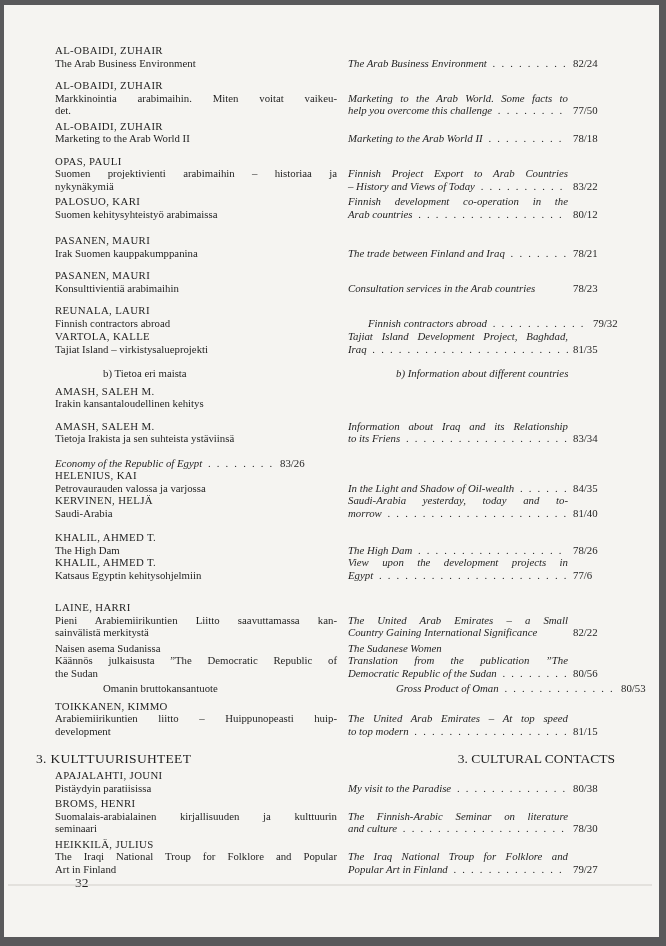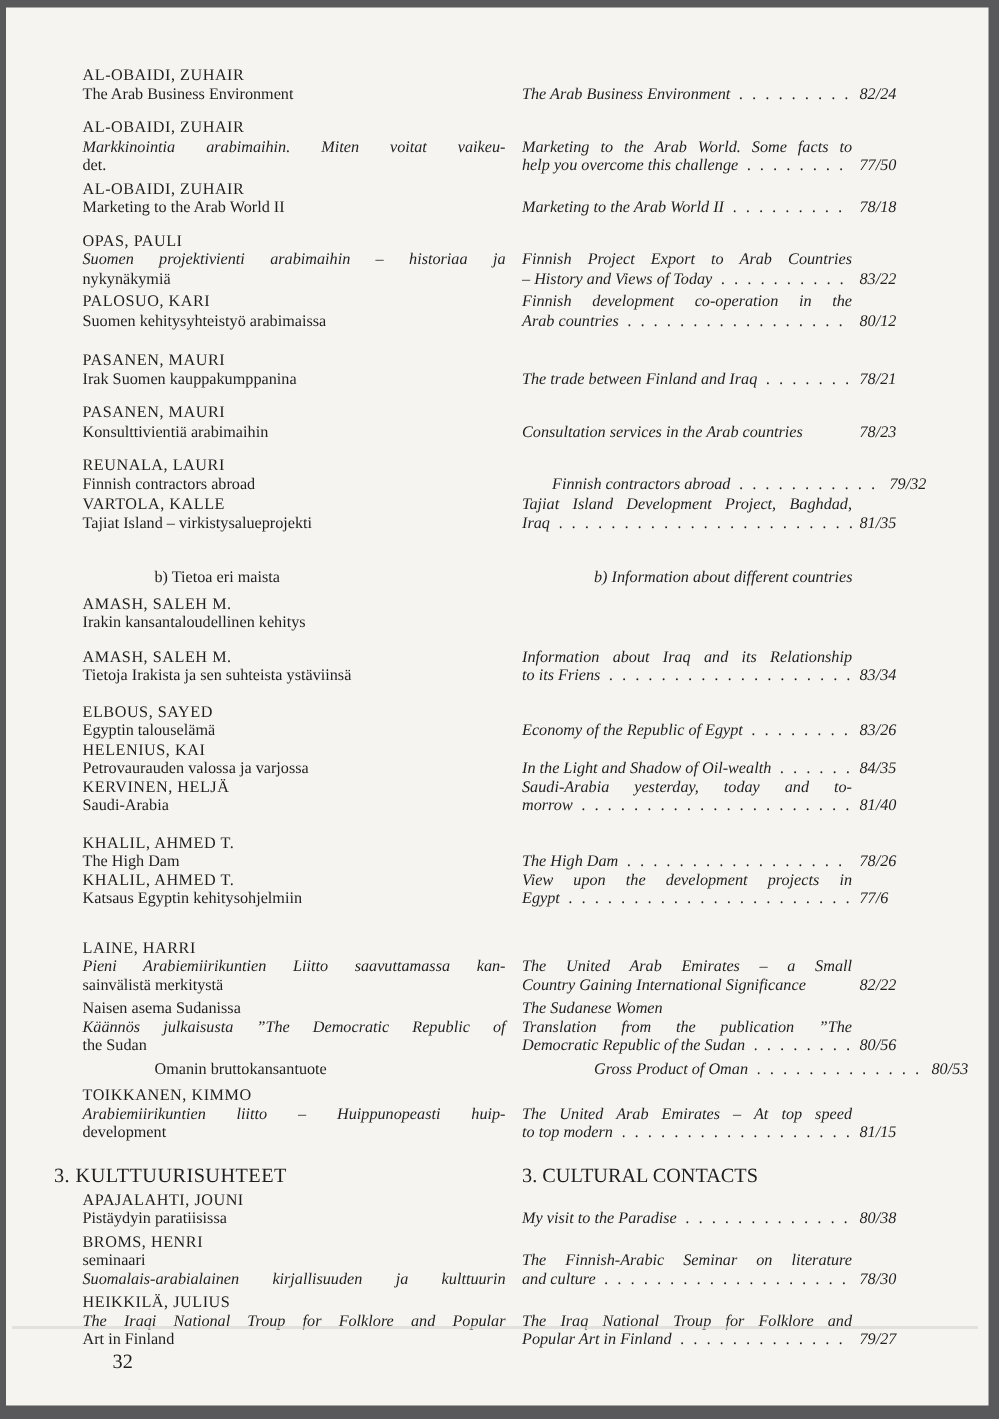--- a/index.html
+++ b/index.html
@@ -20,46 +20,46 @@
   .row {
     display: flex;
     align-items: flex-end;
     margin-bottom: 10px;
     font-size: 10.8px;
     line-height: 12.5px;
   }
   .col-left  { width: 282px; margin-right: 11px; flex: none; }
   .col-right { display: flex; align-items: flex-end; flex: none; }
   .en-lines  { width: 220px; flex: none; font-style: italic; }
-  .ref       { width: 38px; margin-left: 5px; flex: none; font-style: italic; white-space: nowrap; }
+  .ref       { width: 38px; margin-left: 5px; flex: none; white-space: nowrap; }
   .author    { letter-spacing: 0.35px; }
-  .line.stretch { text-align: justify; text-align-last: justify; font-style: italic; }
+  .line.stretch { text-align: justify; text-align-last: justify; }
   .last-line { display: flex; align-items: baseline; }
   .last-line .txt { white-space: nowrap; flex: none; }
   .last-line .leader {
     flex: 1 1 auto; overflow: hidden; white-space: nowrap;
     margin-left: 6px; min-width: 0;
   }
   .last-line .leader span { word-spacing: 3.4px; }
   .heading-row { font-size: 13.5px; line-height: 16px; }
   .sec-fi { text-indent: -19px; letter-spacing: 0.3px; }
   .sec-en { }
   
   #rows .row:nth-child(2),  #rows .row:nth-child(4),
   #rows .row:nth-child(18), #rows .row:nth-child(19),
   #rows .row:nth-child(23), #rows .row:nth-child(24) { margin-bottom: 3px; }
   #rows .row:nth-child(5),  #rows .row:nth-child(21) { margin-bottom: 14px; }
   #rows .row:nth-child(8)  { margin-bottom: 1px; gap: 20px; }
-  #rows .row:nth-child(9)  { margin-bottom: 24px; }
+  #rows .row:nth-child(9)  { margin-bottom: 12px; }
   #rows .row:nth-child(10), #rows .row:nth-child(20) { margin-bottom: 5px; padding-left: 48px; }
   #rows .row:nth-child(12), #rows .row:nth-child(15) { margin-bottom: 12px; }
   #rows .row:nth-child(13), #rows .row:nth-child(14),
   #rows .row:nth-child(16), #rows .row:nth-child(25) { margin-bottom: 0; }
   #rows .row:nth-child(17) { margin-bottom: 20px; }
-  #rows .row:nth-child(22) { margin-bottom: 2px; }
+  #rows .row:nth-child(22) { margin-bottom: 2px; justify-content: space-between; }
   .page-num { margin-left: 20px; font-size: 13.5px; }
   .scan-line {
     position: absolute; left: 4px; right: 7px; top: 879px;
     height: 2px; background: #dbd9d4; opacity: 0.7;
   }
 </style>
 </head>
 <body>
 
 <div id="rows">
@@ -265,26 +265,20 @@
           <div class="line last-line">
             <span class="txt">to its Friens</span>
             <span class="leader"><span>. . . . . . . . . . . . . . . . . . . . . . . . . . . . . . . . . . . . . . . .</span></span>
           </div>
         </div>
       <div class="ref">83/34</div>
     </div>
   </div>
 
   <div class="row">
-    <div class="col-left">
-      <div class="author">ELBOUS, SAYED</div>
-      <div class="fi-lines">
-          <div class="line">Egyptin talouselämä</div>
-        </div>
-    </div>
     <div class="col-right">
       <div class="en-lines">
           <div class="line last-line">
             <span class="txt">Economy of the Republic of Egypt</span>
             <span class="leader"><span>. . . . . . . . . . . . . . . . . . . . . . . . . . . . . . . . . . . . . . . .</span></span>
           </div>
         </div>
       <div class="ref">83/26</div>
     </div>
   </div>
@@ -464,22 +458,22 @@
           </div>
         </div>
       <div class="ref">80/38</div>
     </div>
   </div>
 
   <div class="row">
     <div class="col-left">
       <div class="author">BROMS, HENRI</div>
       <div class="fi-lines">
+          <div class="line stretch">Suomalais-arabialainen kirjallisuuden ja kulttuurin</div>
           <div class="line">seminaari</div>
-          <div class="line stretch">Suomalais-arabialainen kirjallisuuden ja kulttuurin</div>
         </div>
     </div>
     <div class="col-right">
       <div class="en-lines">
           <div class="line stretch">The Finnish-Arabic Seminar on literature</div>
           <div class="line last-line">
             <span class="txt">and culture</span>
             <span class="leader"><span>. . . . . . . . . . . . . . . . . . . . . . . . . . . . . . . . . . . . . . . .</span></span>
           </div>
         </div>

